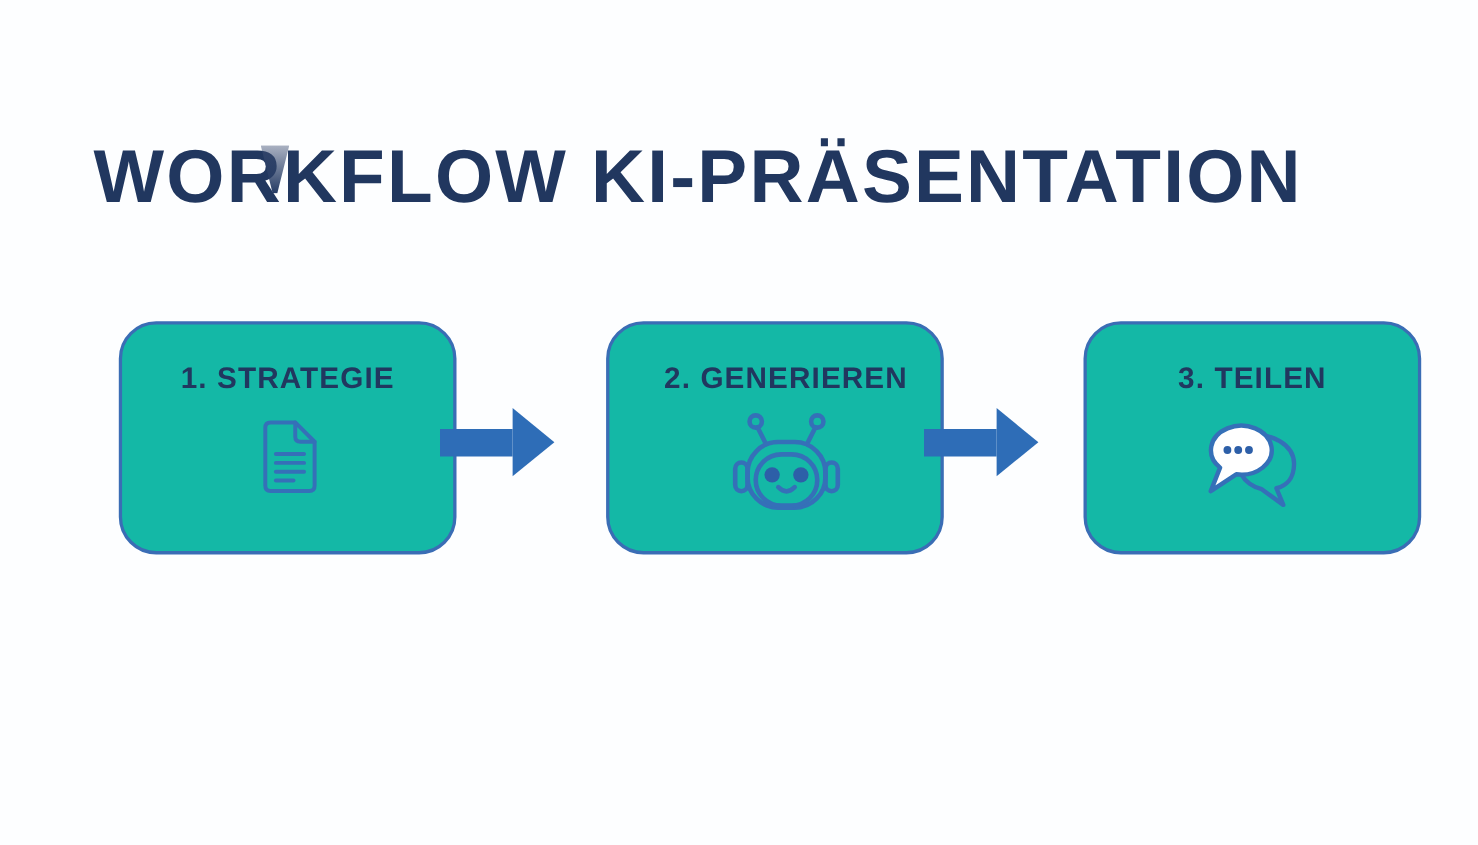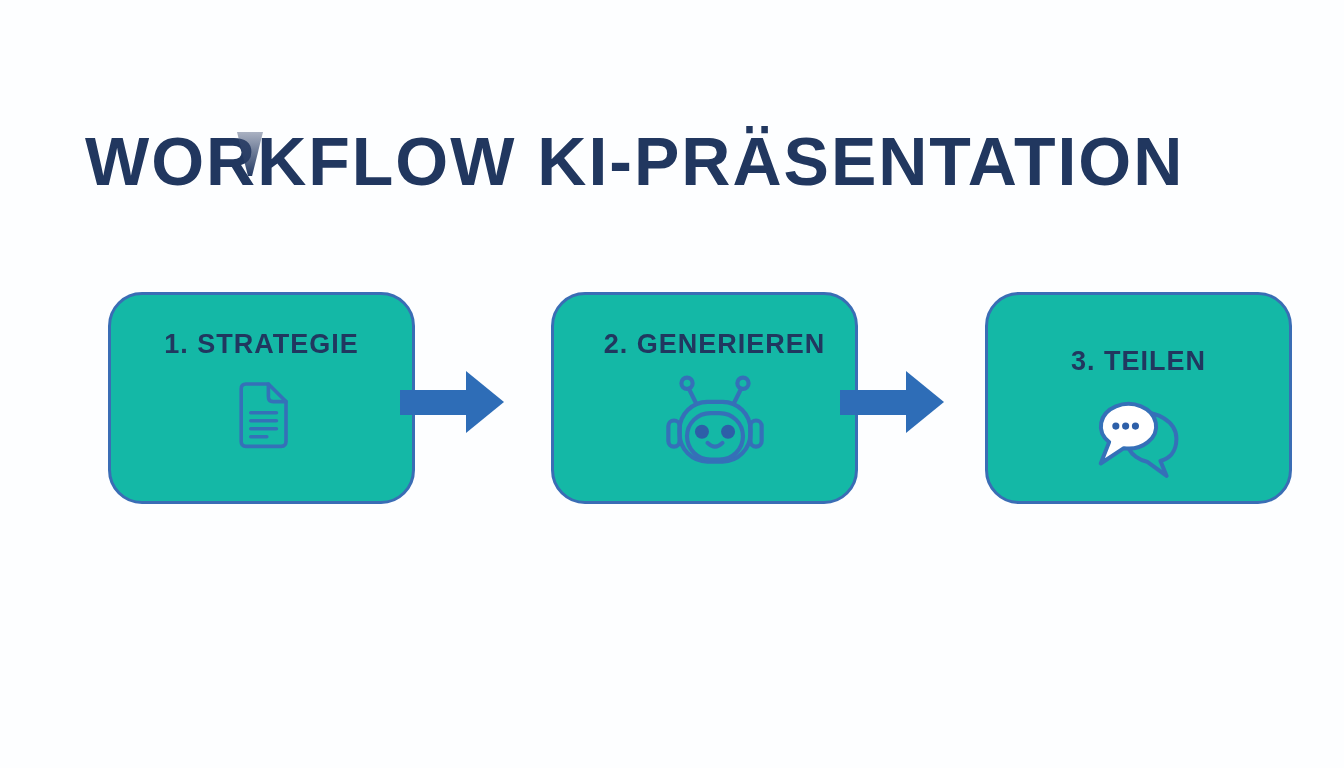--- a/index.html
+++ b/index.html
@@ -44,21 +44,21 @@
     border-radius: 34px;
     background: #14b8a6;
     display: flex;
     flex-direction: column;
     align-items: center;
     padding-top: 34px;
     margin-left: 30px;
   }
   .step-card.c1 { left: 78px; }
   .step-card.c2 { left: 521px; padding-left: 20px; }
-  .step-card.c3 { left: 955px; justify-content: center; }
+  .step-card.c3 { left: 955px; }
   .step-label {
     font-size: 27px;
     font-weight: 700;
     letter-spacing: 1px;
     color: var(--step-label-text);
     white-space: nowrap;
   }
   .step-icon { margin-top: 12px; }
   svg .stroke {
     fill: none;

